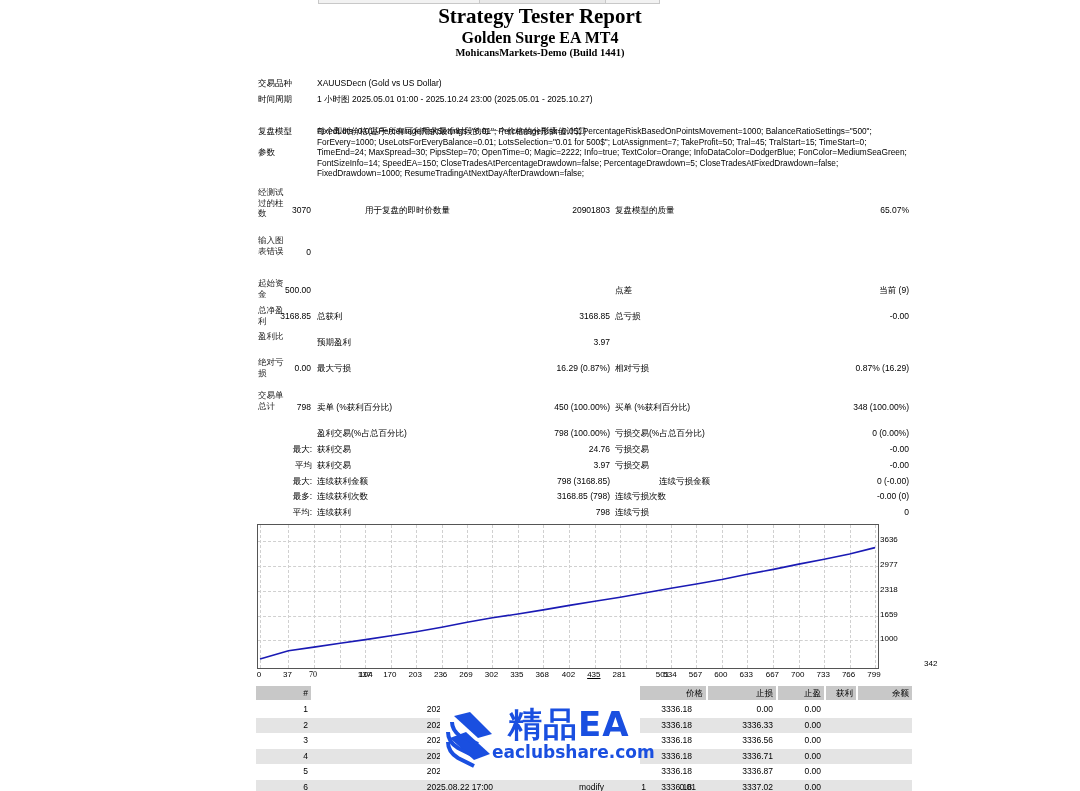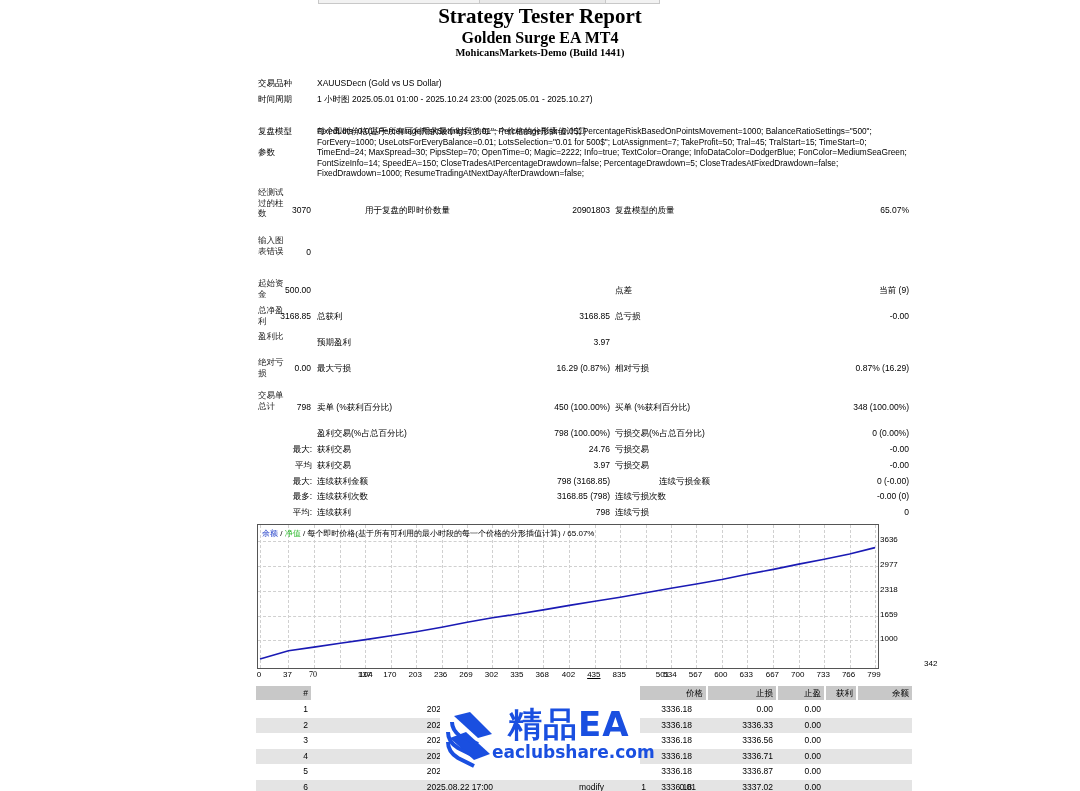--- a/index.html
+++ b/index.html
@@ -199,23 +199,20 @@
       <div class="grid-v" style="left: 617px;"></div>
       <div class="grid-h" style="top: 115.31px;"></div>
       <div class="grid-h" style="top: 90.5831px;"></div>
       <div class="grid-h" style="top: 65.8559px;"></div>
       <div class="grid-h" style="top: 41.1286px;"></div>
       <div class="grid-h" style="top: 16.4014px;"></div>
     </div>
   <svg id="chart-svg" width="620" height="143" style="position:absolute;left:0;top:0;">
       <polyline points="2.0,134.1 30.5,125.8 55.9,122.1 82.1,118.3 107.5,114.6 132.9,110.8 158.3,106.7 183.7,102.2 209.1,97.3 234.5,92.8 259.9,89.0 285.3,84.9 311.4,80.4 336.8,76.3 362.2,72.2 387.6,67.7 413.0,63.2 438.4,59.0 463.8,54.5 489.2,49.3 515.4,44.4 540.8,39.1 566.2,34.3 591.6,29.0 617.0,22.6" fill="none" stroke="#1a1ab4" stroke-width="1.6"></polyline>
     </svg>
-  <div class="chart-title">
-    <span class="bal">余额</span><span> / </span><span class="eq">净值</span><span> / 每个即时价格(基于所有可利用的最小时段的每一个价格的分形插值计算) / 65.07%</span>
-  </div>
 </div>
 <div id="yticks">
     <div class="ytick" style="top: 659px; margin-left: 44px;">342</div>
     <div class="ytick" style="top: 634.31px;">1000</div>
     <div class="ytick" style="top: 609.583px;">1659</div>
     <div class="ytick" style="top: 584.856px;">2318</div>
     <div class="ytick" style="top: 560.129px;">2977</div>
     <div class="ytick" style="top: 535.401px;">3636</div>
   </div>
 <div id="xticks">
@@ -226,21 +223,21 @@
     <div class="xtick" style="left: 364.451px;">137</div>
     <div class="xtick" style="left: 389.851px;">170</div>
     <div class="xtick" style="left: 415.252px;">203</div>
     <div class="xtick" style="left: 440.652px;">236</div>
     <div class="xtick" style="left: 466.053px;">269</div>
     <div class="xtick" style="left: 491.453px;">302</div>
     <div class="xtick" style="left: 516.854px;">335</div>
     <div class="xtick" style="left: 542.254px;">368</div>
     <div class="xtick" style="left: 568.424px;">402</div>
     <div class="xtick" style="left: 593.825px; text-decoration: underline;">435</div>
-    <div class="xtick" style="left: 619.225px;">835</div>
+    <div class="xtick" style="left: 619.225px;">281</div>
     <div class="xtick" style="left: 645px; padding-left: 35px;">501</div>
     <div class="xtick" style="left: 670.026px;">534</div>
     <div class="xtick" style="left: 695.427px;">567</div>
     <div class="xtick" style="left: 720.827px;">600</div>
     <div class="xtick" style="left: 746.228px;">633</div>
     <div class="xtick" style="left: 772.398px;">667</div>
     <div class="xtick" style="left: 797.798px;">700</div>
     <div class="xtick" style="left: 823.199px;">733</div>
     <div class="xtick" style="left: 848.599px;">766</div>
     <div class="xtick" style="left: 874px;">799</div>

